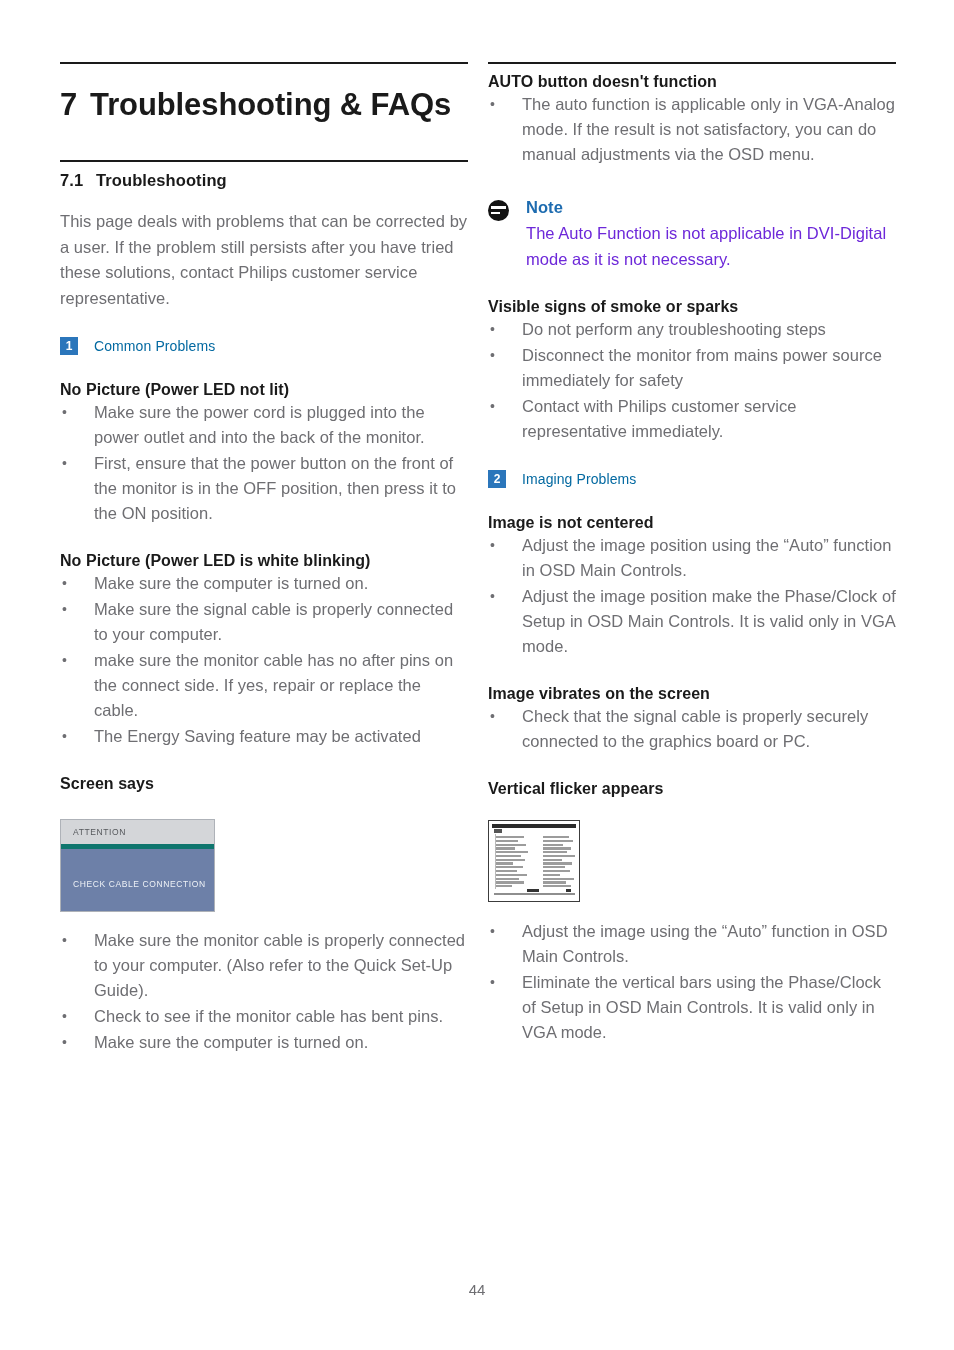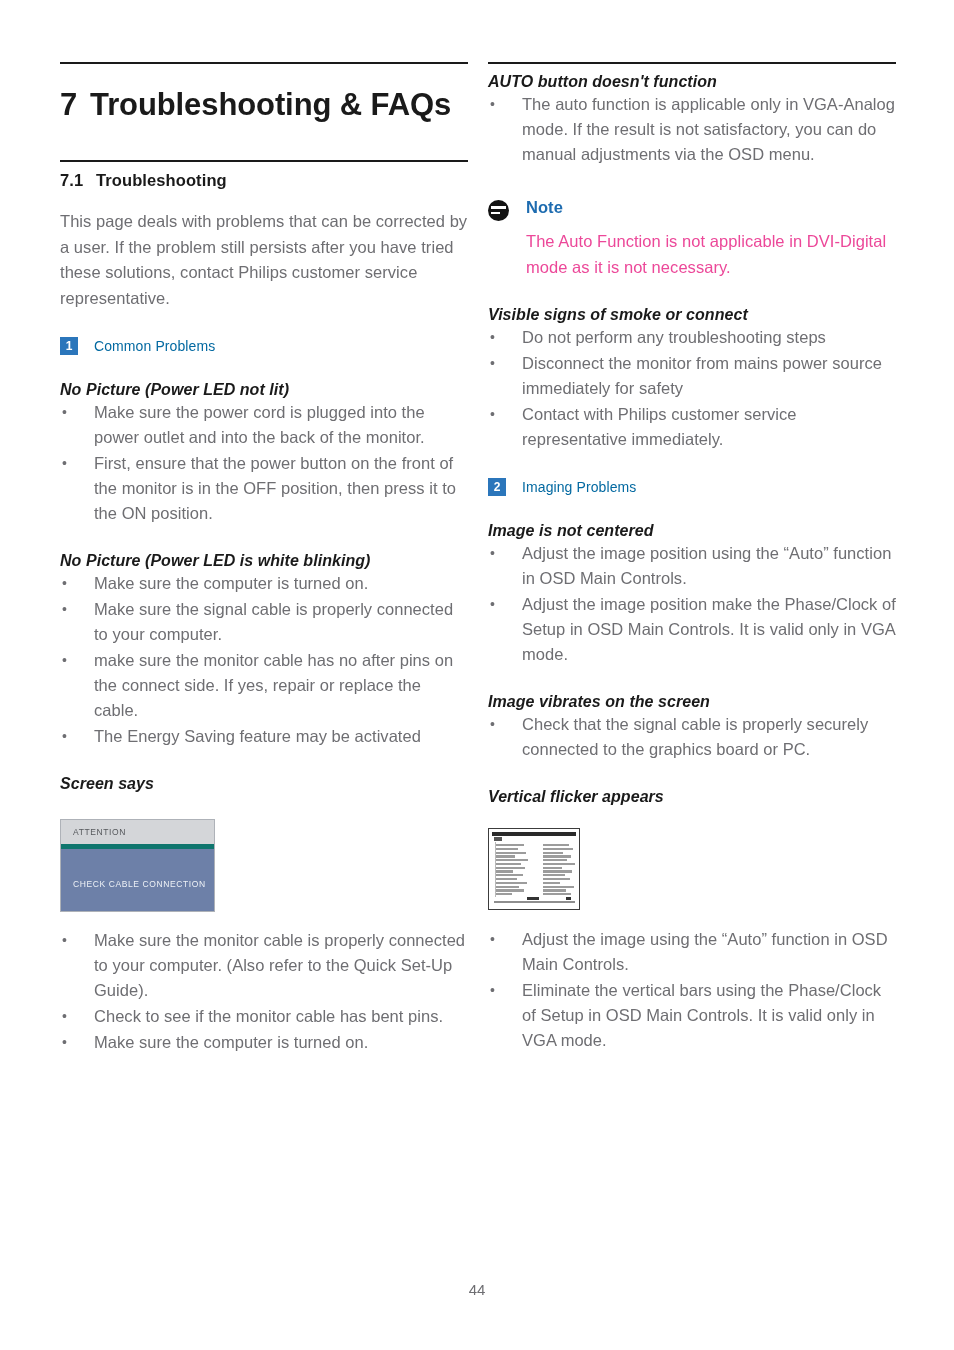--- a/index.html
+++ b/index.html
@@ -99,21 +99,20 @@
     margin-left: 16px;
     letter-spacing: 0.1px;
   }
 
   h3.sub-heading {
     font-size: 16px;
     font-weight: bold;
     color: #1a1a1a;
     margin: 26px 0 0 0;
     letter-spacing: 0.05px;
-    font-style: italic;
   }
 
   ul.bullets {
     list-style: none;
     margin: 1px 0 0 0;
     padding: 0;
   }
   ul.bullets li {
     position: relative;
     padding-left: 34px;
@@ -157,22 +156,22 @@
   .note-title {
     font-size: 16.5px;
     font-weight: bold;
     color: #1e6cb0;
     line-height: 21px;
     letter-spacing: 0.05px;
   }
   .note-body {
     font-size: 16.5px;
     line-height: 25.5px;
-    color: #ec4899;
-    margin-top: 11px;
+    color: #6d28d9;
+    margin-top: 3px;
     letter-spacing: 0.05px;
   }
 
   
   .osd-figure {
     margin-top: 26px;
     width: 155px;
     border: 1px solid #aeb2b8;
     box-sizing: border-box;
   }
@@ -328,21 +327,21 @@
 
     <div class="note-block">
       <span class="note-icon">
         <span class="bar bar1"></span>
         <span class="bar bar2"></span>
       </span>
       <div class="note-title">Note</div>
       <div class="note-body">The Auto Function is not applicable in DVI-Digital mode as it is not necessary.</div>
     </div>
 
-    <h3 class="sub-heading">Visible signs of smoke or connect</h3>
+    <h3 class="sub-heading">Visible signs of smoke or sparks</h3>
     <ul class="bullets">
       <li>Do not perform any troubleshooting steps</li>
       <li>Disconnect the monitor from mains power source immediately for safety</li>
       <li>Contact with Philips customer service representative immediately.</li>
     </ul>
 
     <div class="numbered-heading">
       <span class="num-badge">2</span>
       <span class="nh-label">Imaging Problems</span>
     </div>

